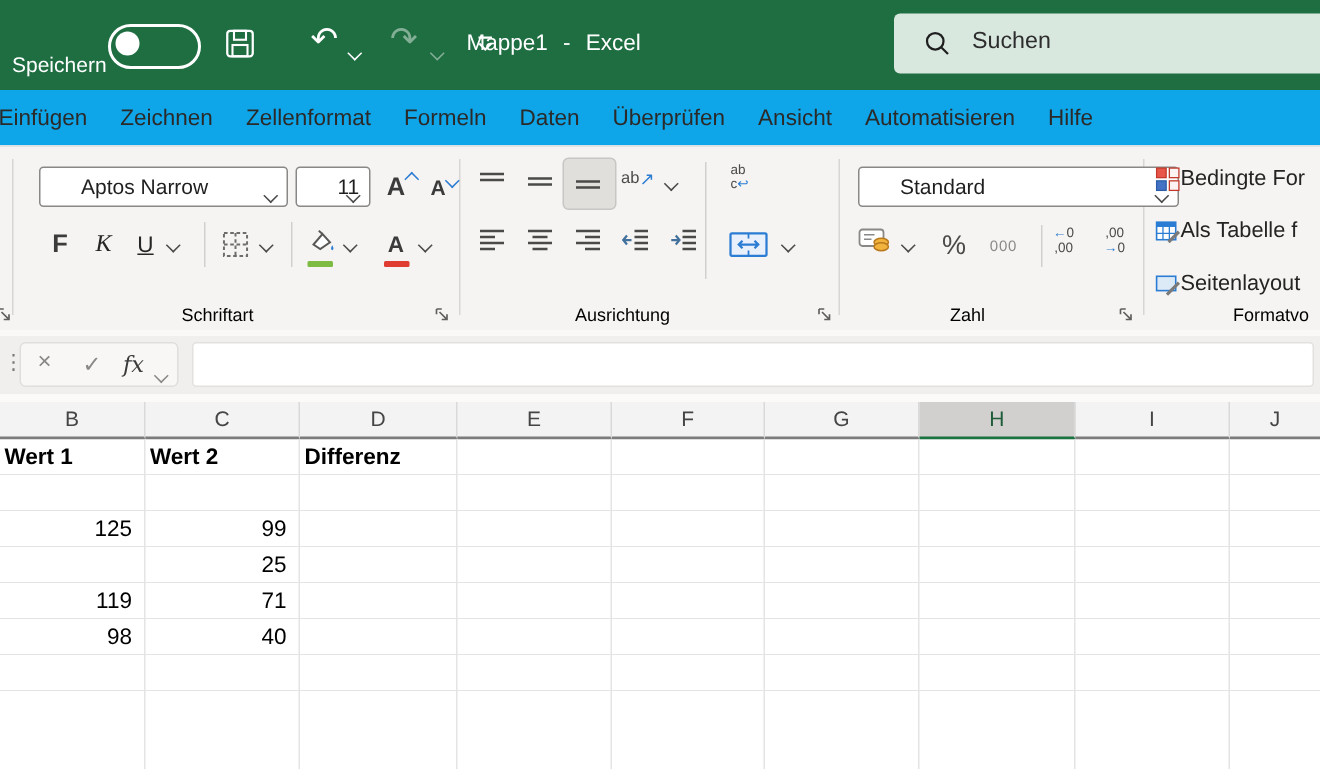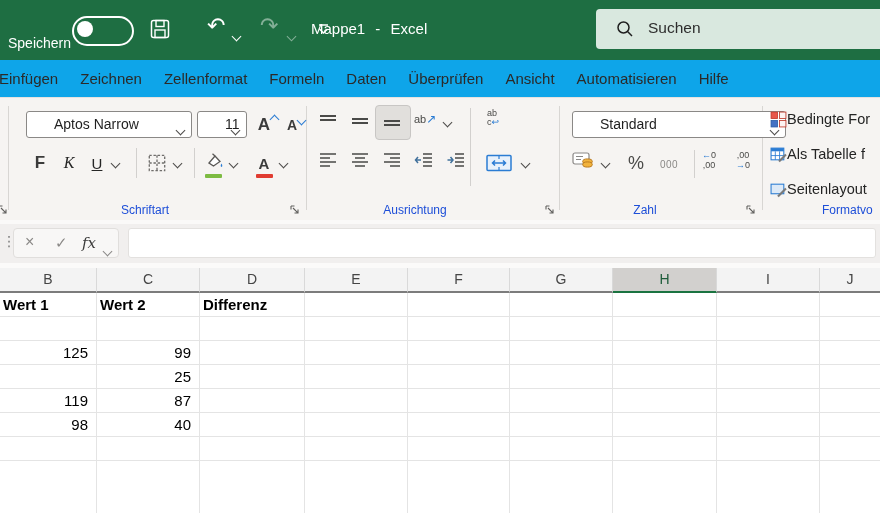--- a/index.html
+++ b/index.html
@@ -26,21 +26,21 @@
   .tab{padding:0 11px;font-size:15px;color:#2b2a29;white-space:nowrap;}
   .tab:first-child{padding-left:1px;margin-left:-2px;}
 
   
   .ribbon{position:absolute;left:0;top:97px;width:880px;height:123px;background:#F6F4F2;border-top:1px solid #E5E3E1;box-sizing:border-box;}
   .vsep{position:absolute;top:8px;width:1px;height:104px;background:#D8D6D3;}
   .minisep{position:absolute;width:1px;background:#D2D0CE;}
   .combo{position:absolute;height:27px;background:#fff;border:1px solid #8A8886;border-radius:3px;box-sizing:border-box;font-size:14px;color:#1f1f1f;}
   .combo .ctext{position:absolute;left:8px;top:4px;white-space:nowrap;margin-left:19px;}
   .combo .cchev{position:absolute;right:7px;top:9px;}
-  .grouplabel{position:absolute;top:105px;font-size:12px;color:#1d4ed8;text-align:center;}
+  .grouplabel{position:absolute;top:105px;font-size:12px;color:#000000;text-align:center;}
   .launcher{position:absolute;top:106px;}
   .icbtn{position:absolute;display:flex;align-items:center;justify-content:center;}
   .fontA{font-weight:bold;font-size:15px;color:#3b3b3b;}
   .bk{font-size:16px;color:#262626;}
   .ul{font-size:15px;color:#262626;text-decoration:underline;}
   .colorbar{position:absolute;left:0;bottom:0;width:17px;height:4px;border-radius:1px;}
   .selbox{position:absolute;left:375px;top:7px;width:34px;height:33px;background:#E1DFDC;border:1px solid #C8C6C4;border-radius:4px;}
   .orient{font-size:11px;color:#4a4a48;}
   .orient .arr{color:#2B7CD3;font-size:12px;}
   .wrap{font-size:9px;line-height:9px;color:#4a4a48;text-align:left;}
@@ -364,18 +364,18 @@
       <div class="vline" style="left: 612px;"></div>
       <div class="vline" style="left: 716px;"></div>
       <div class="vline" style="left: 819px;"></div>
       <div class="cell bold" style="left: 0px; top: 0px; width: 97px;">Wert 1</div>
       <div class="cell bold" style="left: 97px; top: 0px; width: 103px;">Wert 2</div>
       <div class="cell bold" style="left: 200px; top: 0px; width: 105px;">Differenz</div>
       <div class="cell num" style="left: 0px; top: 48px; width: 97px;">125</div>
       <div class="cell num" style="left: 97px; top: 48px; width: 103px;">99</div>
       <div class="cell num" style="left: 97px; top: 72px; width: 103px;">25</div>
       <div class="cell num" style="left: 0px; top: 96px; width: 97px;">119</div>
-      <div class="cell num" style="left: 97px; top: 96px; width: 103px;">87</div>
+      <div class="cell num" style="left: 97px; top: 96px; width: 103px;">71</div>
       <div class="cell num" style="left: 0px; top: 120px; width: 97px;">98</div>
       <div class="cell num" style="left: 97px; top: 120px; width: 103px;">40</div>
     </div>
 
 </div>
 
 </body></html>

